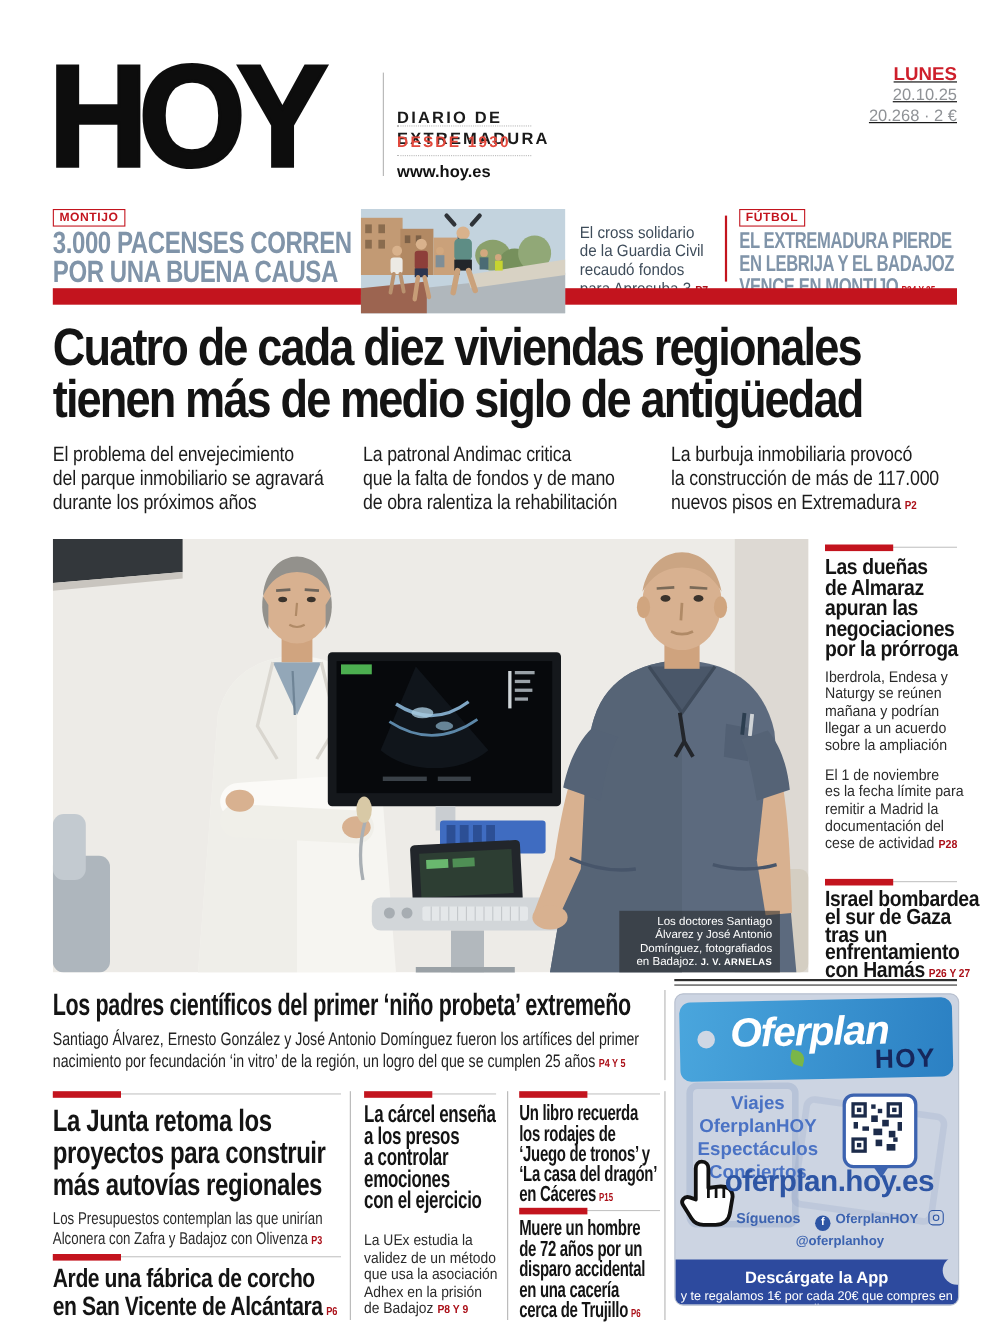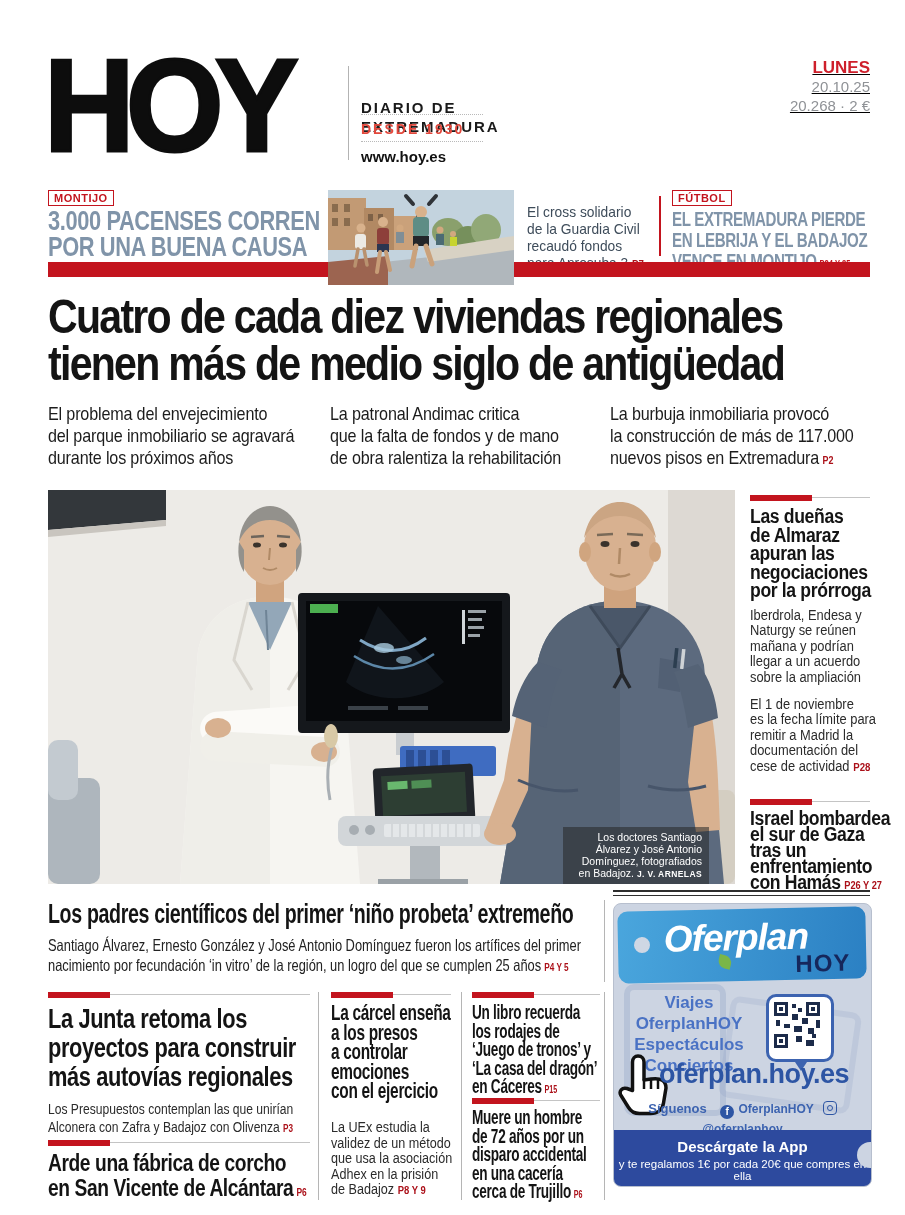--- a/index.html
+++ b/index.html
@@ -59,21 +59,21 @@
   
   .ad{background:#ccd4e2;border:1px solid #b7bfce;border-radius:8px;overflow:hidden;}
   .ad-tag{position:absolute;left:4px;right:5px;top:5px;height:72px;background:linear-gradient(100deg,#4aa6dd,#2b80c3);border-radius:10px;transform:rotate(-1.2deg);}
   .ad-hole{position:absolute;left:16px;top:26px;width:16px;height:16px;border-radius:50%;background:#cfd7e4;}
   .ad-brand{position:absolute;left:46px;top:8px;font-size:37px;font-weight:bold;font-style:italic;color:#fff;letter-spacing:-1px;}
   .ad-leaf{position:absolute;left:100px;top:46px;width:13px;height:13px;background:#7ab648;border-radius:0 60% 0 60%;transform:rotate(15deg);}
   .ad-hoy{position:absolute;right:16px;top:42px;font-size:24px;font-weight:bold;color:#16275c;letter-spacing:1px;}
   .ad-item{font-size:17px;font-weight:bold;color:#4a72c4;line-height:21px;text-align:center;}
   .ad-url{font-size:27px;font-weight:bold;color:#2d55a4;letter-spacing:-.5px;text-align:center;}
   .ad-follow{font-size:12px;font-weight:bold;color:#3c63b0;}
-  .ad-foot{position:absolute;left:0;right:0;bottom:0;height:56px;background:#2d4a9e;color:#fff;text-align:center;}
+  .ad-foot{position:absolute;left:0;right:0;bottom:0;height:41px;background:#2d4a9e;color:#fff;text-align:center;}
   .ad-foot .t1{font-size:15px;font-weight:bold;margin-top:8px;}
   .ad-foot .t2{font-size:11.5px;margin-top:3px;}
   .ad-notch{position:absolute;right:-12px;bottom:18px;width:26px;height:26px;border-radius:50%;background:#ccd4e2;}
   .fbicon{display:inline-block;width:14px;height:14px;border-radius:50%;background:#2d55a4;color:#fff;font-size:10px;font-weight:bold;text-align:center;line-height:14px;vertical-align:-2px;}
   .igicon{display:inline-block;width:12px;height:12px;border:1.6px solid #2d55a4;border-radius:4px;position:relative;vertical-align:-2px;}
   .igicon::after{content:"";position:absolute;left:3px;top:3px;width:6px;height:6px;border:1.4px solid #2d55a4;border-radius:50%;box-sizing:border-box;}
 </style>
 </head>
 <body>
 
@@ -402,21 +402,21 @@
       <div class="abs" style="left:24px;bottom:-12px;width:0;height:0;border-left:8px solid transparent;border-right:8px solid transparent;border-top:12px solid #3c63b0;"></div>
     </div>
 
     <svg class="abs" style="left:4px;top:148px;" width="56" height="64" viewBox="0 0 56 64">
       <path d="M20 4 c4 0 6 3 6 6 v18 l7 -1 c10 -1.5 15 2 15 9 l-2.5 15 c-1 6.5 -6 10.5 -13 10.5 h-11 c-5 0 -8.5 -2 -11 -6 l-7.5 -12 c-2.5 -4 1 -8.5 6 -7 l5.5 2 v-28.5 c0 -3.5 2.5 -6 5.5 -6 z" fill="#fff" stroke="#111" stroke-width="3.5" stroke-linejoin="round"></path>
       <path d="M26 27 v10 M33 27 v10 M40 28 v9" stroke="#111" stroke-width="2.5" fill="none"></path>
     </svg>
 
     <div class="abs ad-url" style="left:30px;top:155px;width:220px;">oferplan.hoy.es</div>
 
-    <div class="abs" style="left:0;top:195px;width:257px;text-align:center;">
+    <div class="abs" style="left:0;top:195px;width:257px;text-align:center;padding-left:21px;">
       <span class="ad-follow" style="font-size:13px;">Síguenos</span>&nbsp;&nbsp;
       <span class="fbicon">f</span>
       <span class="ad-follow">OferplanHOY</span>&nbsp;
       <span class="igicon"></span>
       <span class="ad-follow">@oferplanhoy</span>
     </div>
 
     <div class="ad-foot">
       <div class="t1">Descárgate la App</div>
       <div class="t2">y te regalamos 1€ por cada 20€ que compres en ella</div>

